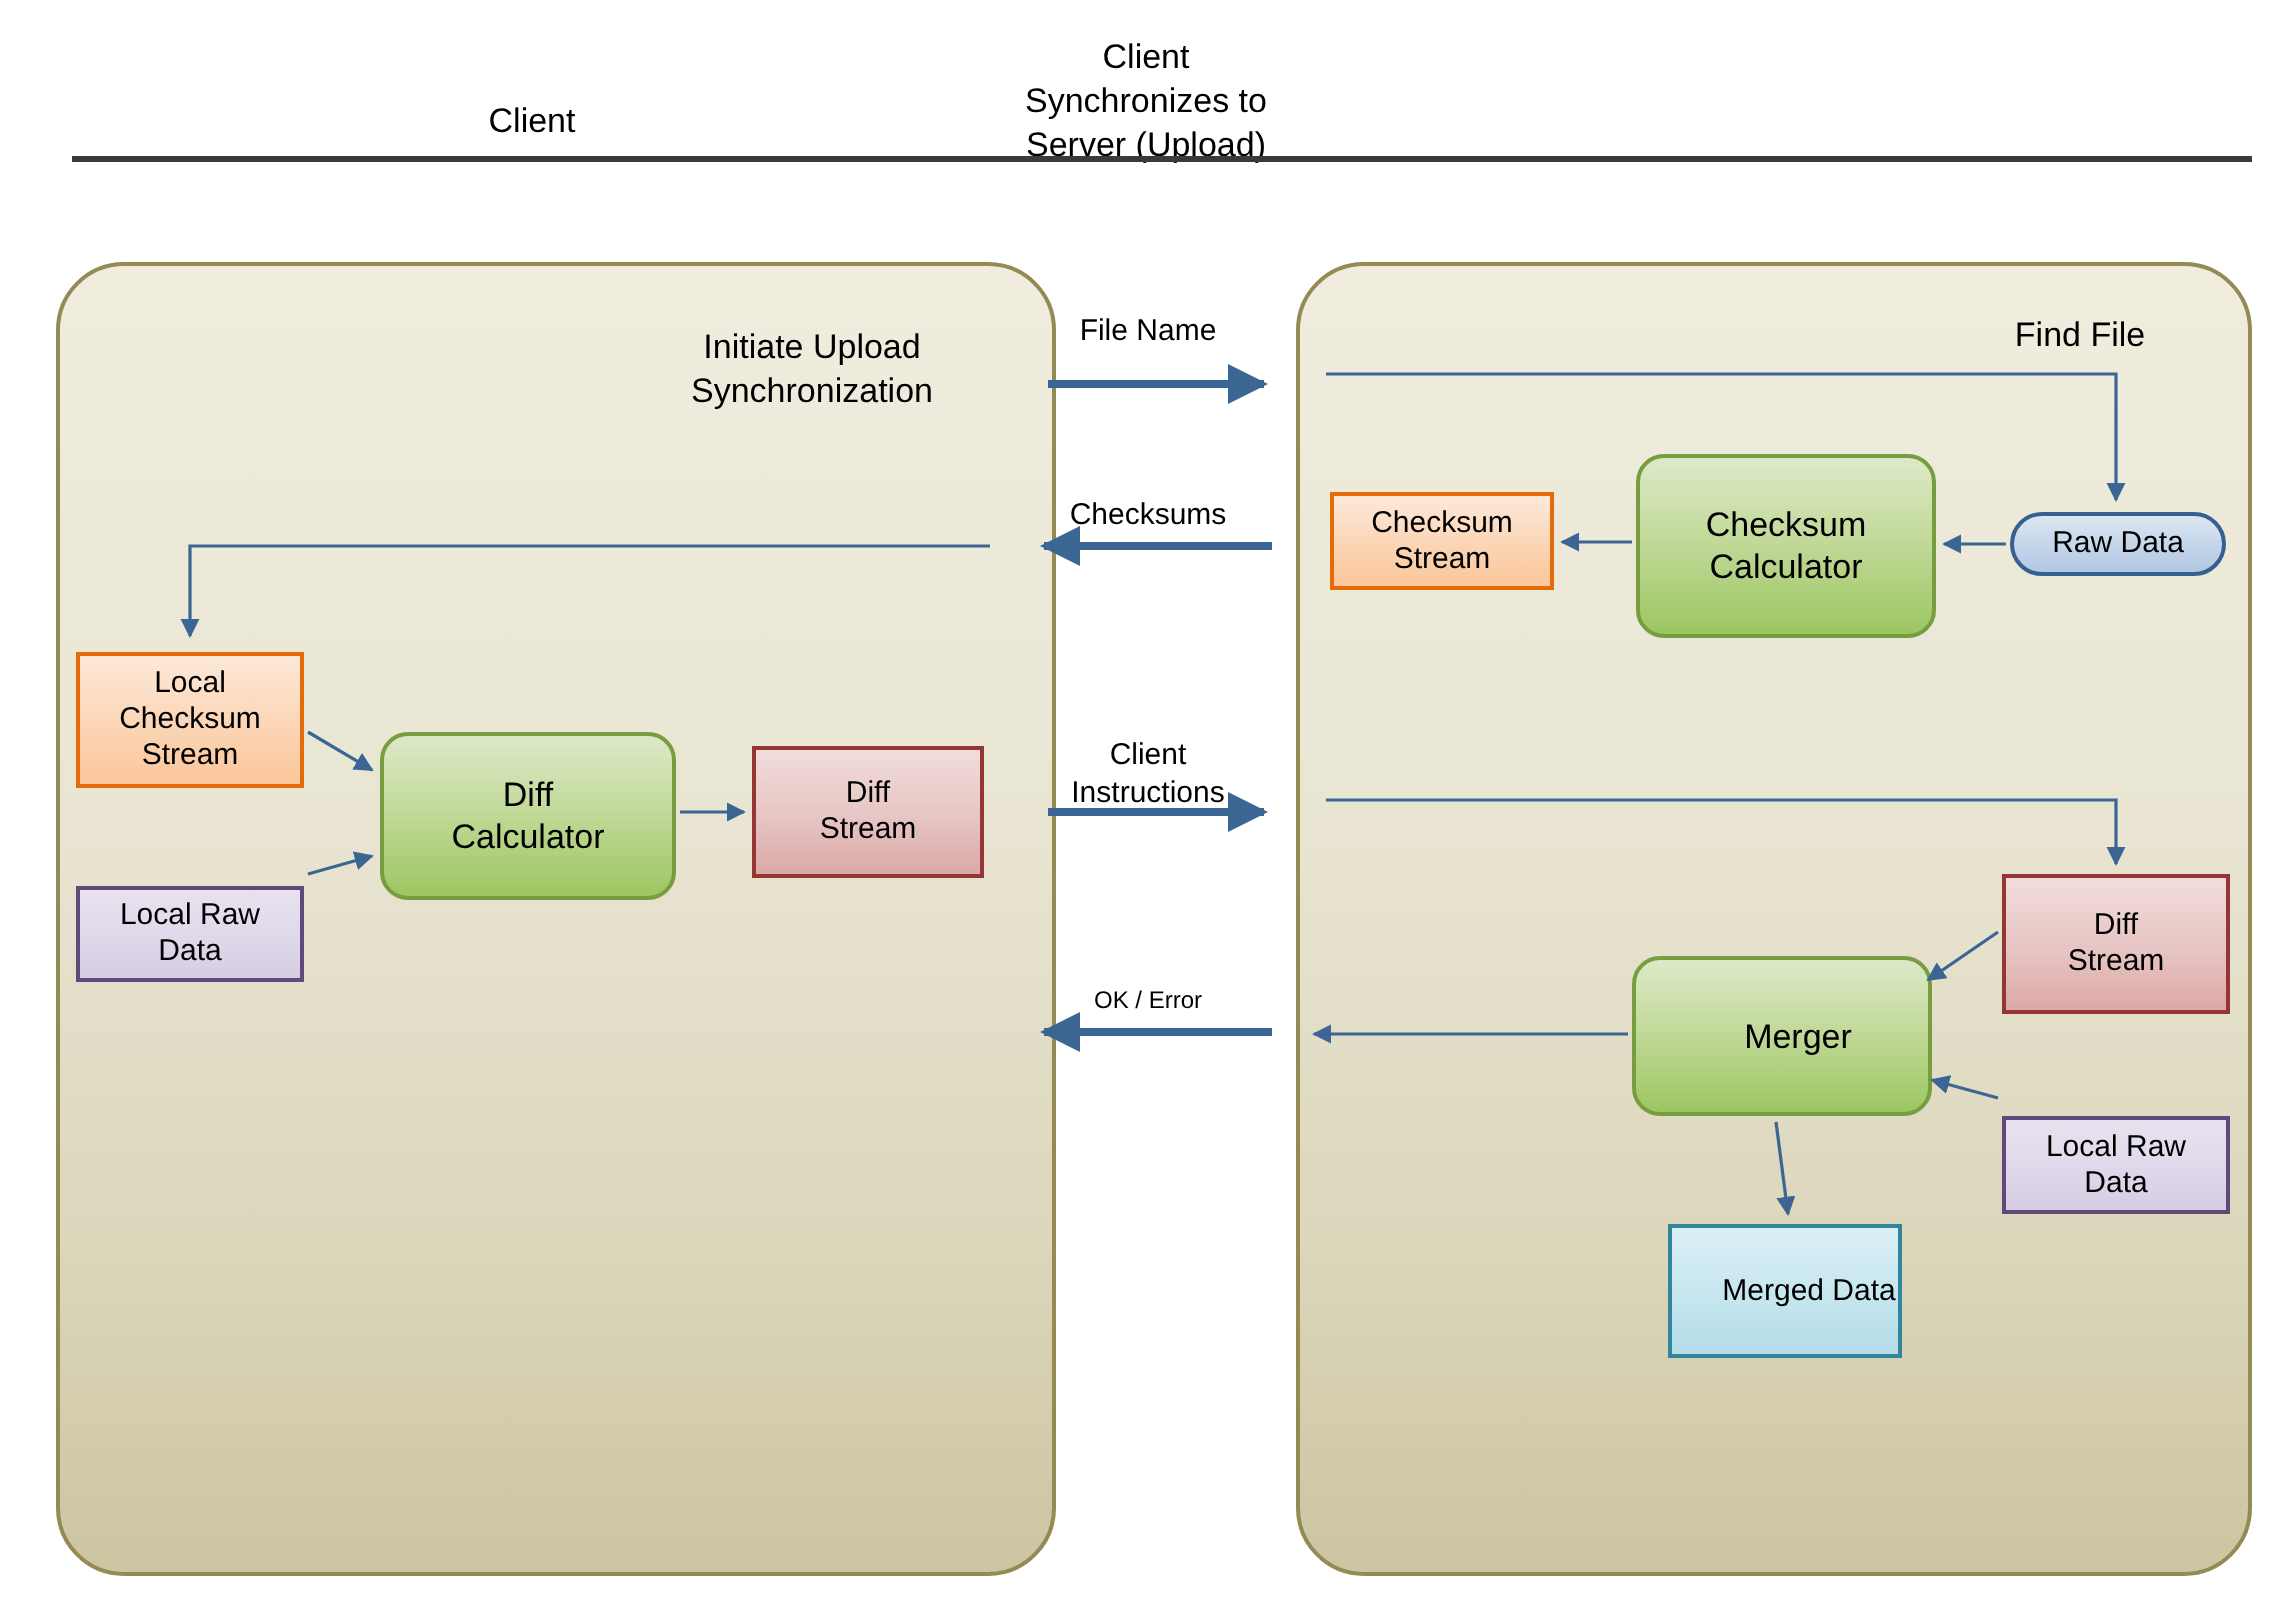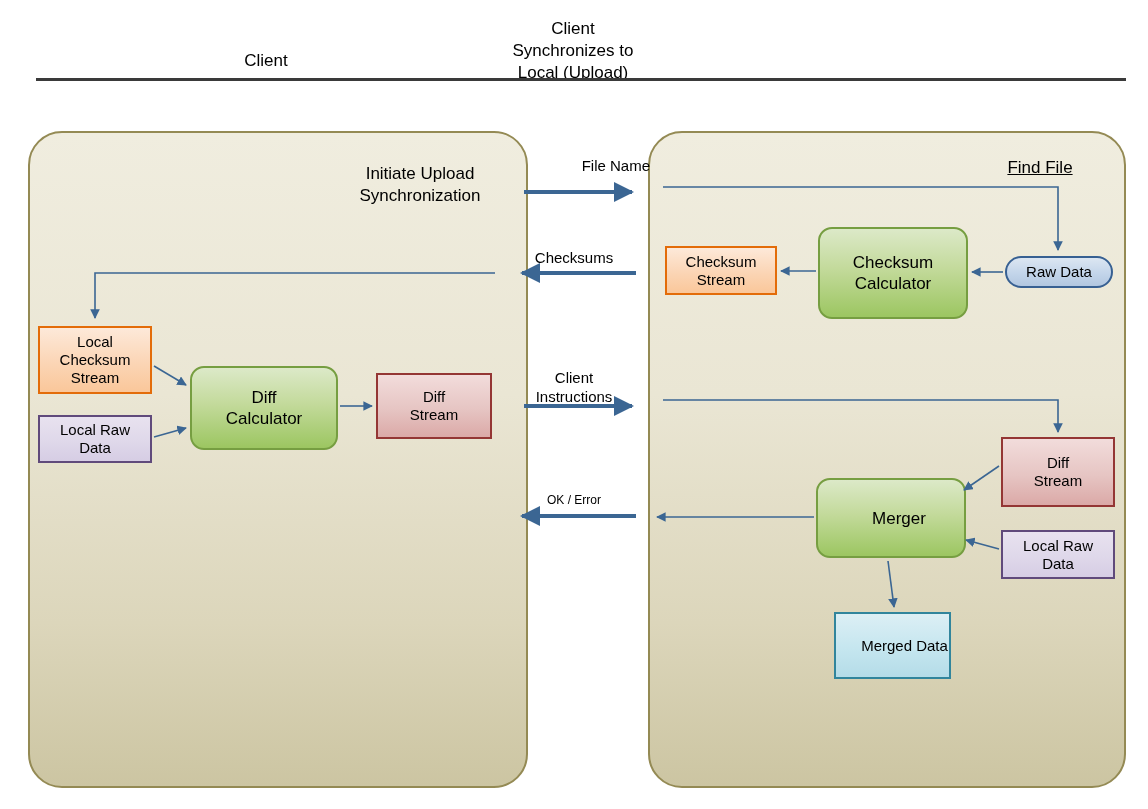--- a/index.html
+++ b/index.html
@@ -18,21 +18,21 @@
          box-sizing:border-box;}
   .panel-title{position:absolute;font-size:17px;line-height:22px;text-align:center;color:#000;}
 
   
   .node{position:absolute;box-sizing:border-box;display:flex;align-items:center;
         justify-content:center;text-align:center;font-size:15px;line-height:18px;color:#000;}
 
   .n-orange{border:2px solid #E36C09;
             background:linear-gradient(to bottom,#FDE9D9 0%,#FBD5B5 55%,#FAC79A 100%);}
   .n-purple{border:2px solid #604A7B;
-            background:linear-gradient(to bottom,#E8E2EF 0%,#DFD8EA 55%,#D6CDE4 100%);}
+            background:linear-gradient(to bottom,#E8E2EF 0%,#DFD8EA 55%,#D6CDE4 100%);margin-top:28px;}
   .n-green{border:2px solid #769E41;border-radius:14px;font-size:17px;line-height:21px;
            background:linear-gradient(to bottom,#DCE9C8 0%,#C3DA9B 45%,#9CC661 100%);}
   .n-red{border:2px solid #943634;
          background:linear-gradient(to bottom,#F2DCDB 0%,#E6C5C3 55%,#DBA9A7 100%);}
   .n-blue{border:2px solid #376092;
           background:linear-gradient(to bottom,#DCE6F2 0%,#C3D5EA 55%,#B2C7E0 100%);}
   .n-cyan{border:2px solid #31859C;
           background:linear-gradient(to bottom,#DCEFF5 0%,#C5E6EF 55%,#B4DCE8 100%);}
 
   
@@ -44,30 +44,30 @@
 </head>
 <body>
 
 <div id="stage">
 
   <div class="hdr-label" style="left:160px;top:50px;width:212px;">Client</div>
 
   <div class="hdr-label" style="left:492px;top:18px;width:162px;">
     <div>Client</div>
     <div>Synchronizes to</div>
-    <div>Local (Upload)</div>
+    <div>Server (Upload)</div>
   </div>
 
 
   <div class="hdr-rule" style="left:36px;top:78px;width:672px;"></div>
   <div class="hdr-rule" style="left:640px;top:78px;width:486px;"></div>
 
   <div class="panel" style="left:28px;top:131px;width:500px;height:657px;"></div>
 
-  <div class="panel-title" style="left:330px;top:163px;width:180px;">
+  <div class="panel-title" style="left:316px;top:163px;width:180px;">
     <div>Initiate Upload</div>
     <div>Synchronization</div>
   </div>
 
   <div class="node n-orange" style="left:38px;top:326px;width:114px;height:68px;">
     <div>
       <div>Local</div>
       <div>Checksum</div>
       <div>Stream</div>
     </div>
@@ -89,21 +89,21 @@
 
   <div class="node n-red" style="left:376px;top:373px;width:116px;height:66px;">
     <div>
       <div>Diff</div>
       <div>Stream</div>
     </div>
   </div>
 
   <div class="panel" style="left:648px;top:131px;width:478px;height:657px;"></div>
 
-  <div class="panel-title" style="left:960px;top:157px;width:160px;text-decoration:underline;">Find File</div>
+  <div class="panel-title" style="left:960px;top:157px;width:160px;">Find File</div>
 
   <div class="node n-orange" style="left:665px;top:246px;width:112px;height:49px;">
     <div>
       <div>Checksum</div>
       <div>Stream</div>
     </div>
   </div>
 
   <div class="node n-green" style="left:818px;top:227px;width:150px;height:92px;">
     <div>
@@ -131,21 +131,21 @@
   </div>
 
   <div class="node n-green" style="left:816px;top:478px;width:150px;height:80px;padding-left:16px;">
     <div>Merger</div>
   </div>
 
   <div class="node n-cyan" style="left:834px;top:612px;width:117px;height:67px;padding-left:24px;">
     <div>Merged Data</div>
   </div>
 
-  <div class="chan-label" style="left:498px;top:156px;width:152px;text-align:right;">File Name</div>
+  <div class="chan-label" style="left:498px;top:156px;width:152px;">File Name</div>
 
   <div class="chan-label" style="left:498px;top:248px;width:152px;">Checksums</div>
 
   <div class="chan-label" style="left:498px;top:368px;width:152px;">
     <div>Client</div>
     <div>Instructions</div>
   </div>
 
   <div class="chan-label" style="left:498px;top:491px;width:152px;font-size:12px;">OK / Error</div>
 

